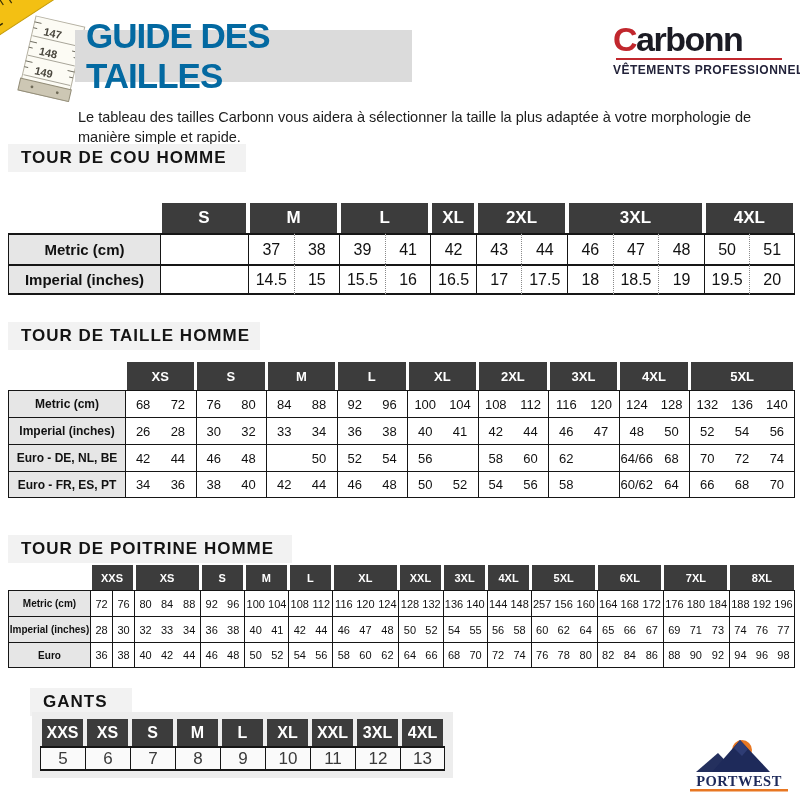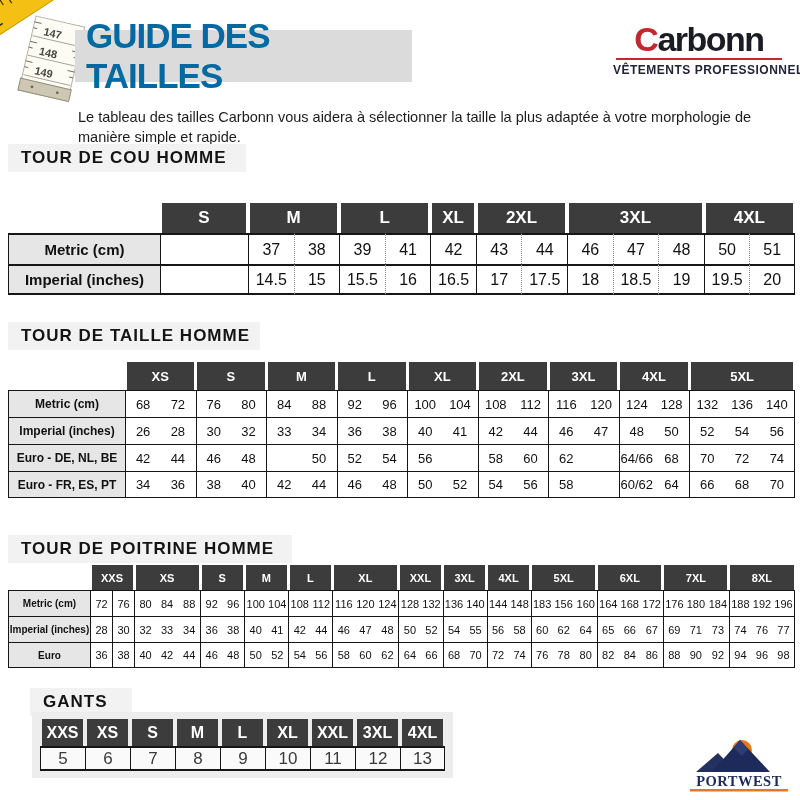--- a/index.html
+++ b/index.html
@@ -11,21 +11,21 @@
 
   
   .tape { position:absolute; left:0; top:0; width:94px; height:106px; }
   .title-bar {
     position:absolute; left:75px; top:30px; width:337px; height:52px;
     background:#dbdbdb; display:flex; align-items:center;
     padding-left:11px; box-sizing:border-box;
   }
   .title-bar h1 { margin:0; font-size:35px; font-weight:bold; letter-spacing:-1px; color:#0369a1; }
 
-  .brand { position:absolute; right:15px; top:22px; width:172px; text-align:center; }
+  .brand { position:absolute; right:15px; top:22px; width:172px; text-align:left; }
   .brand-name { font-size:34px; font-weight:bold; letter-spacing:-1.5px; color:#1b1b24; line-height:1; white-space:nowrap; }
   .brand-name .red { color:#c1272d; }
   .brand-rule { height:2px; background:#c1272d; margin:2px 3px 3px; }
   .brand-tagline { font-size:12px; font-weight:bold; letter-spacing:0.5px; color:#23233a; white-space:nowrap; }
   .brand-tagline .red { color:#c1272d; }
 
   .intro { position:absolute; left:78px; top:92px; width:700px; font-size:14.5px; line-height:1.42; color:#1c1c1c; }
 
   
   .section-bar {
@@ -312,21 +312,21 @@
     <div class="vcell bt">112</div>
     <div class="vcell bt gsep">116</div>
     <div class="vcell bt">120</div>
     <div class="vcell bt">124</div>
     <div class="vcell bt gsep">128</div>
     <div class="vcell bt">132</div>
     <div class="vcell bt gsep">136</div>
     <div class="vcell bt">140</div>
     <div class="vcell bt gsep">144</div>
     <div class="vcell bt">148</div>
-    <div class="vcell bt gsep">183</div>
+    <div class="vcell bt gsep">257</div>
     <div class="vcell bt">156</div>
     <div class="vcell bt">160</div>
     <div class="vcell bt gsep">164</div>
     <div class="vcell bt">168</div>
     <div class="vcell bt">172</div>
     <div class="vcell bt gsep">176</div>
     <div class="vcell bt">180</div>
     <div class="vcell bt">184</div>
     <div class="vcell bt gsep">188</div>
     <div class="vcell bt">192</div>

